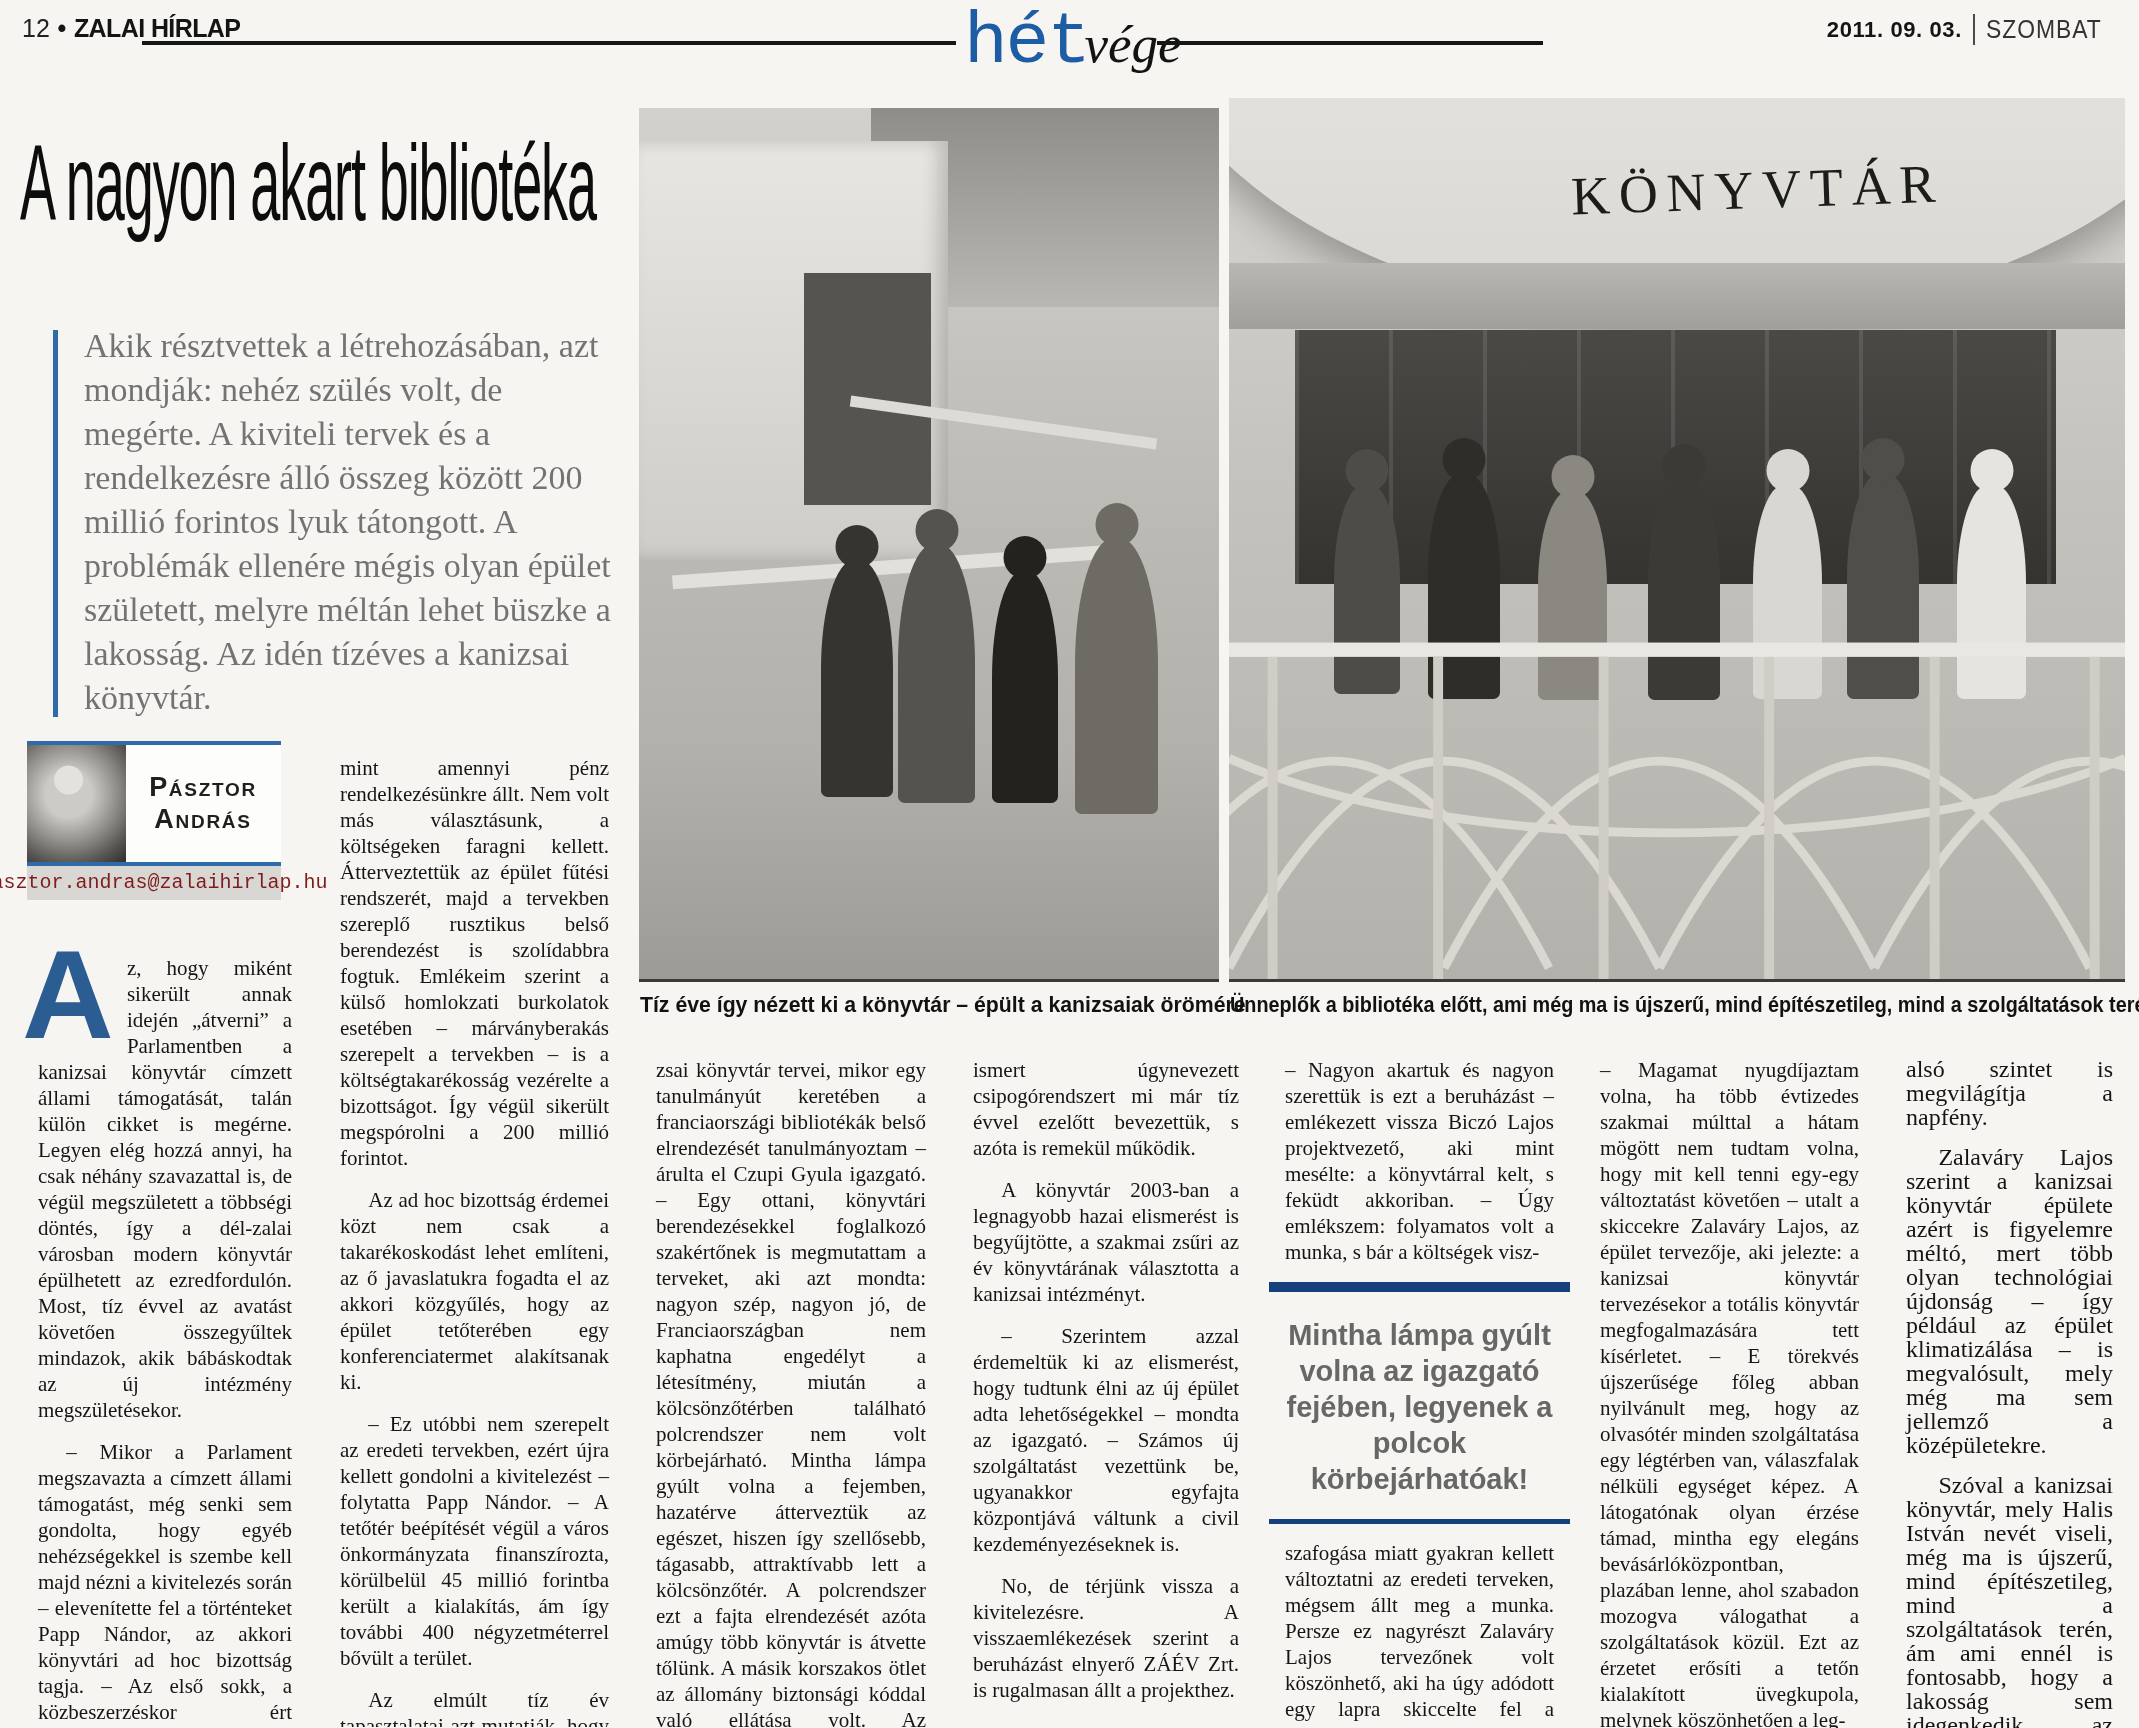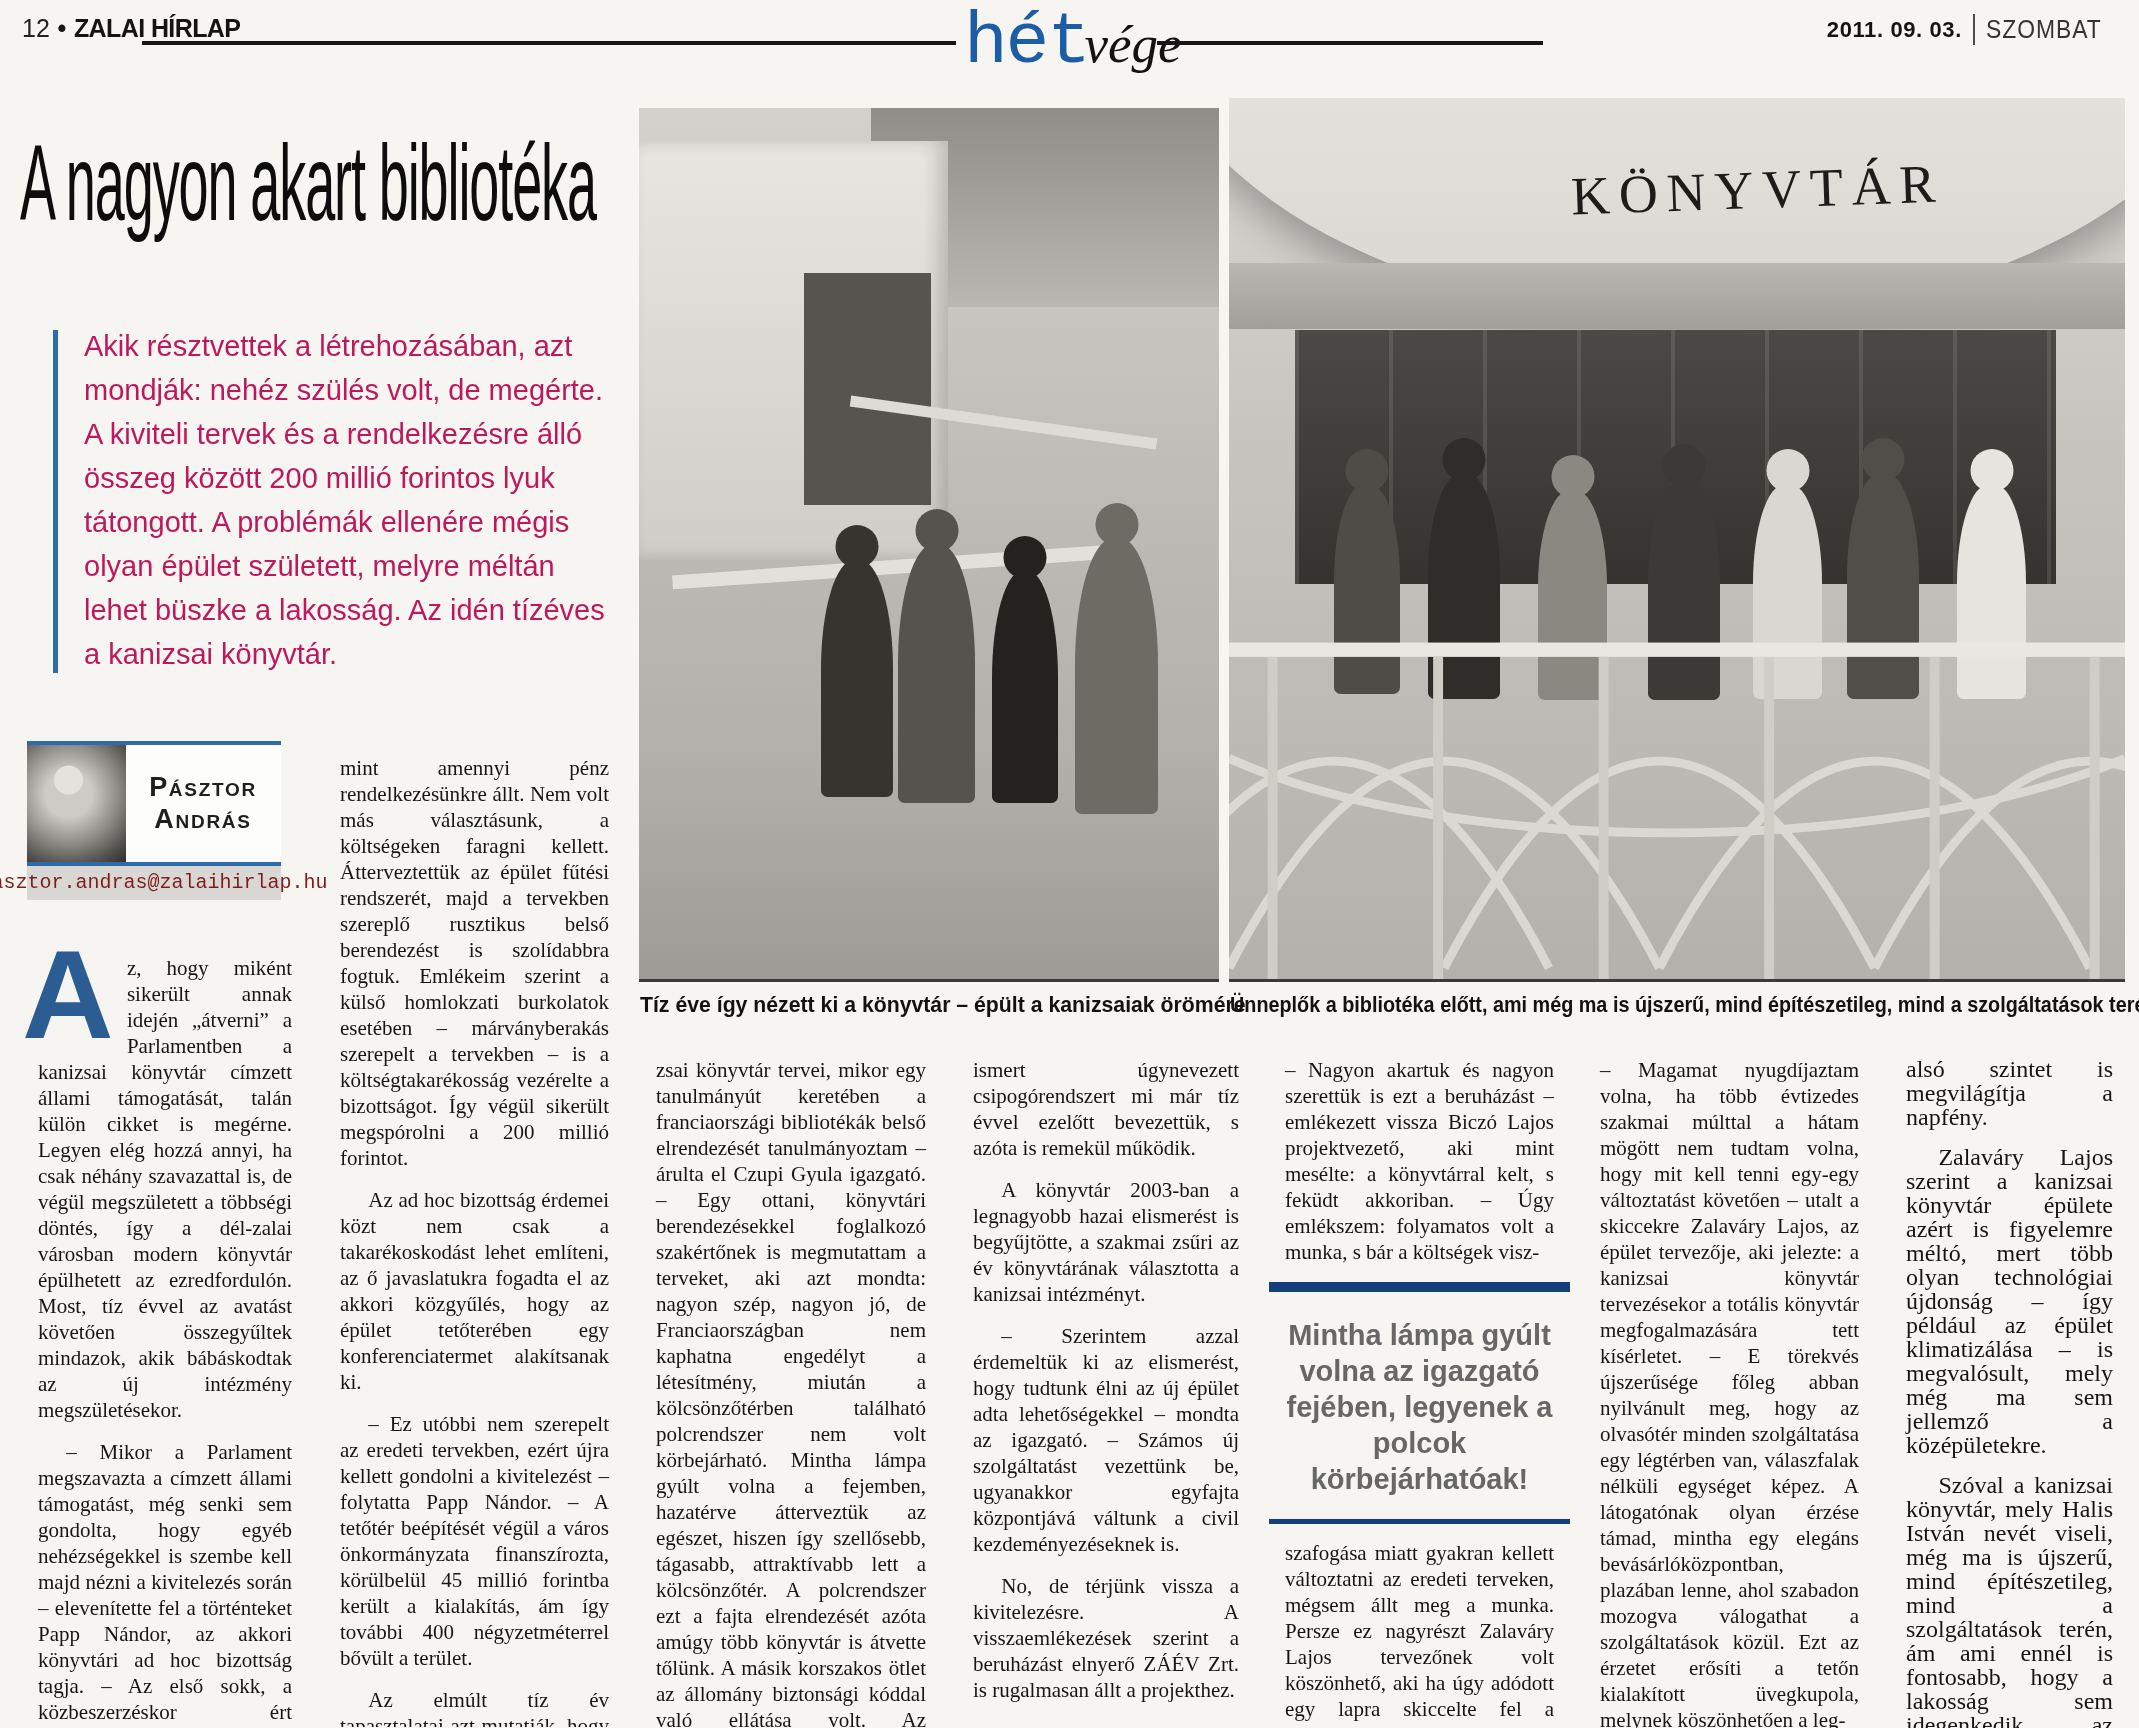--- a/index.html
+++ b/index.html
@@ -19,21 +19,21 @@
   .logo .vege { font-family:"Liberation Serif", serif; font-style:italic; font-size:53px; color:#131313; margin-left:-4.4px; }
   .masthead-right { position:absolute; right:23px; top:14.3px; display:flex; align-items:center; gap:11px; font-family:"Liberation Sans", sans-serif; }
   .masthead-right .date { font-weight:bold; font-size:22px; letter-spacing:0.6px; }
   .masthead-right .daysep { width:1.7px; height:31px; background:#4a4a4a; }
   .masthead-right .day { font-size:26px; color:#333; letter-spacing:1.1px; transform:scaleX(.88); transform-origin:left center; }
 
   
   .headline { position:absolute; left:20px; top:120px; font-family:"Liberation Sans", sans-serif; font-size:108px; letter-spacing:-2.2px; color:#0d0d0d; white-space:nowrap; transform:scaleX(.50); transform-origin:left top; }
   .lead-wrap { position:absolute; left:53px; top:324px; width:568px; }
   .lead-bar { position:absolute; left:0; top:5.5px; bottom:3.3px; width:5px; background:#2f6ba8; }
-  .lead { margin:0 0 0 31px; font-family:Liberation Sans, sans-serif; font-size:29px; line-height:44px; color:#be185d; }
+  .lead { margin:0 0 0 31px; font-family:Liberation Serif, serif; font-size:34px; line-height:44px; color:#737373; }
 
   
   .author-box { position:absolute; left:26.5px; top:741px; width:254px; }
   .author-rule { height:3.9px; background:#2f6ba8; }
   .author-row { display:flex; background:#fdfdfb;font-weight:bold; }
   .author-photo { width:99px; height:117px; background:
       radial-gradient(circle at 42% 30%, #e4e2dd 0 14%, transparent 15%),
       radial-gradient(circle at 42% 42%, #cdcbc6 0 26%, #8f8d88 55%, #55534f 80%, #2f2e2c 100%),
       linear-gradient(180deg,#4a4946 0 22%, #9b9994 60%, #6b6965 100%); }
   .author-name { flex:1; display:flex; flex-direction:column; justify-content:center; align-items:center; font-family:"Liberation Sans", sans-serif; font-variant:small-caps; font-size:27px; letter-spacing:1.7px; color:#1f1f1f; line-height:1.2; }

